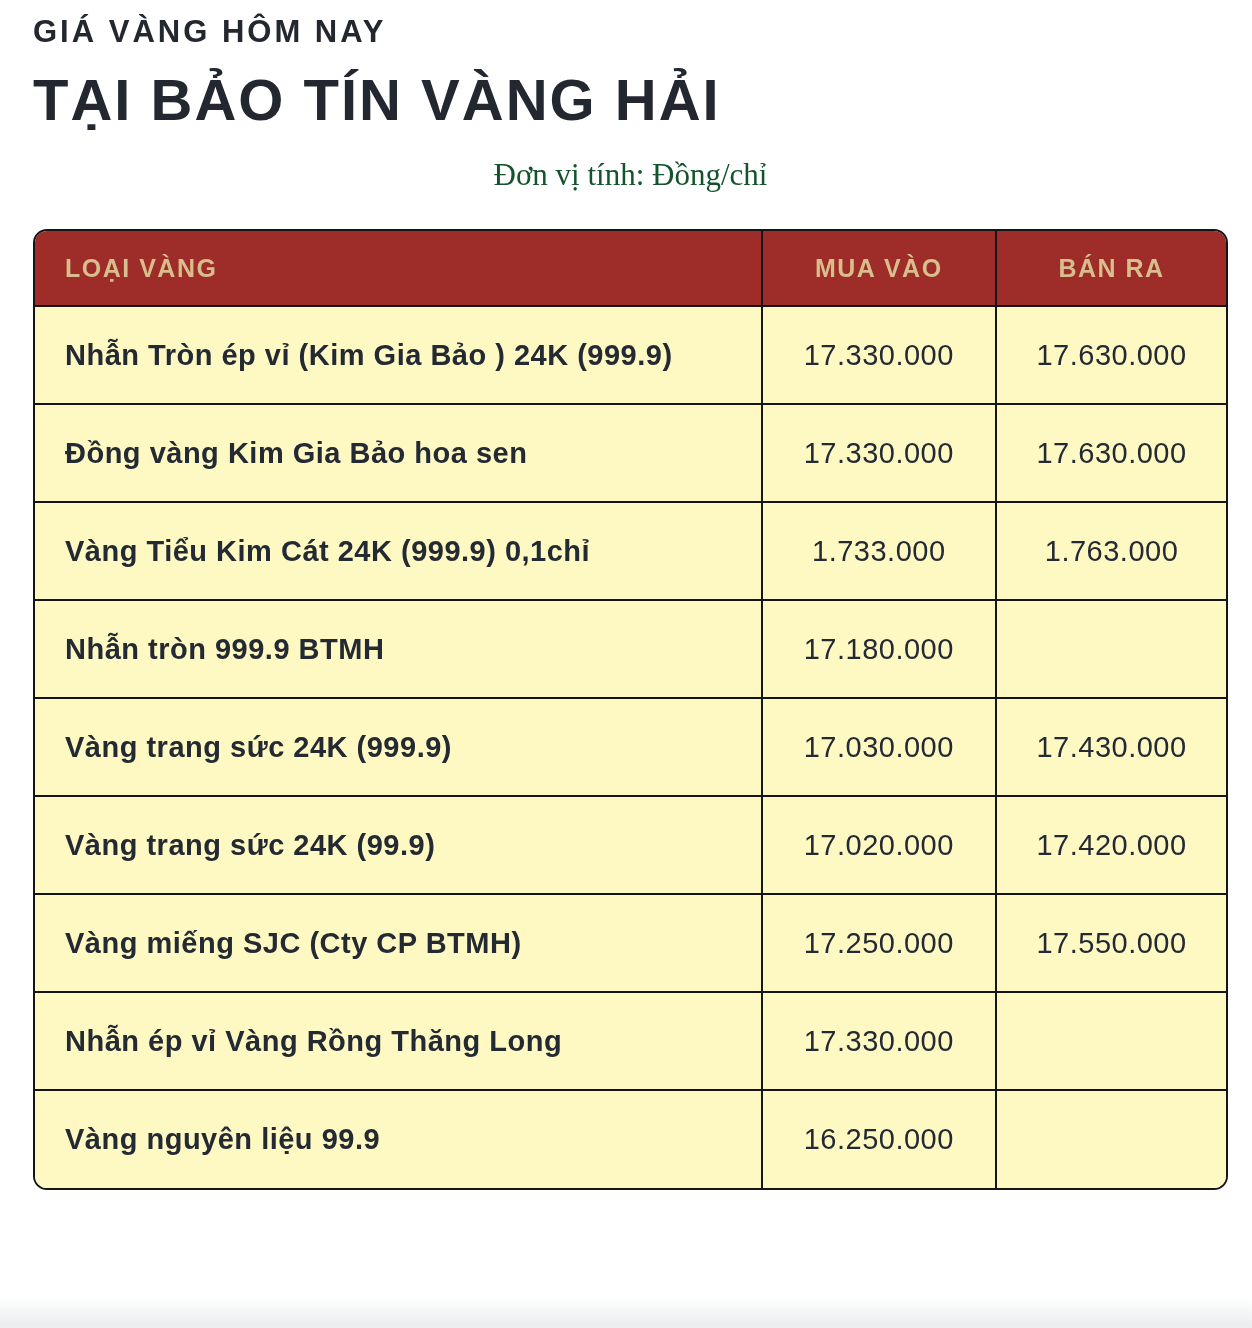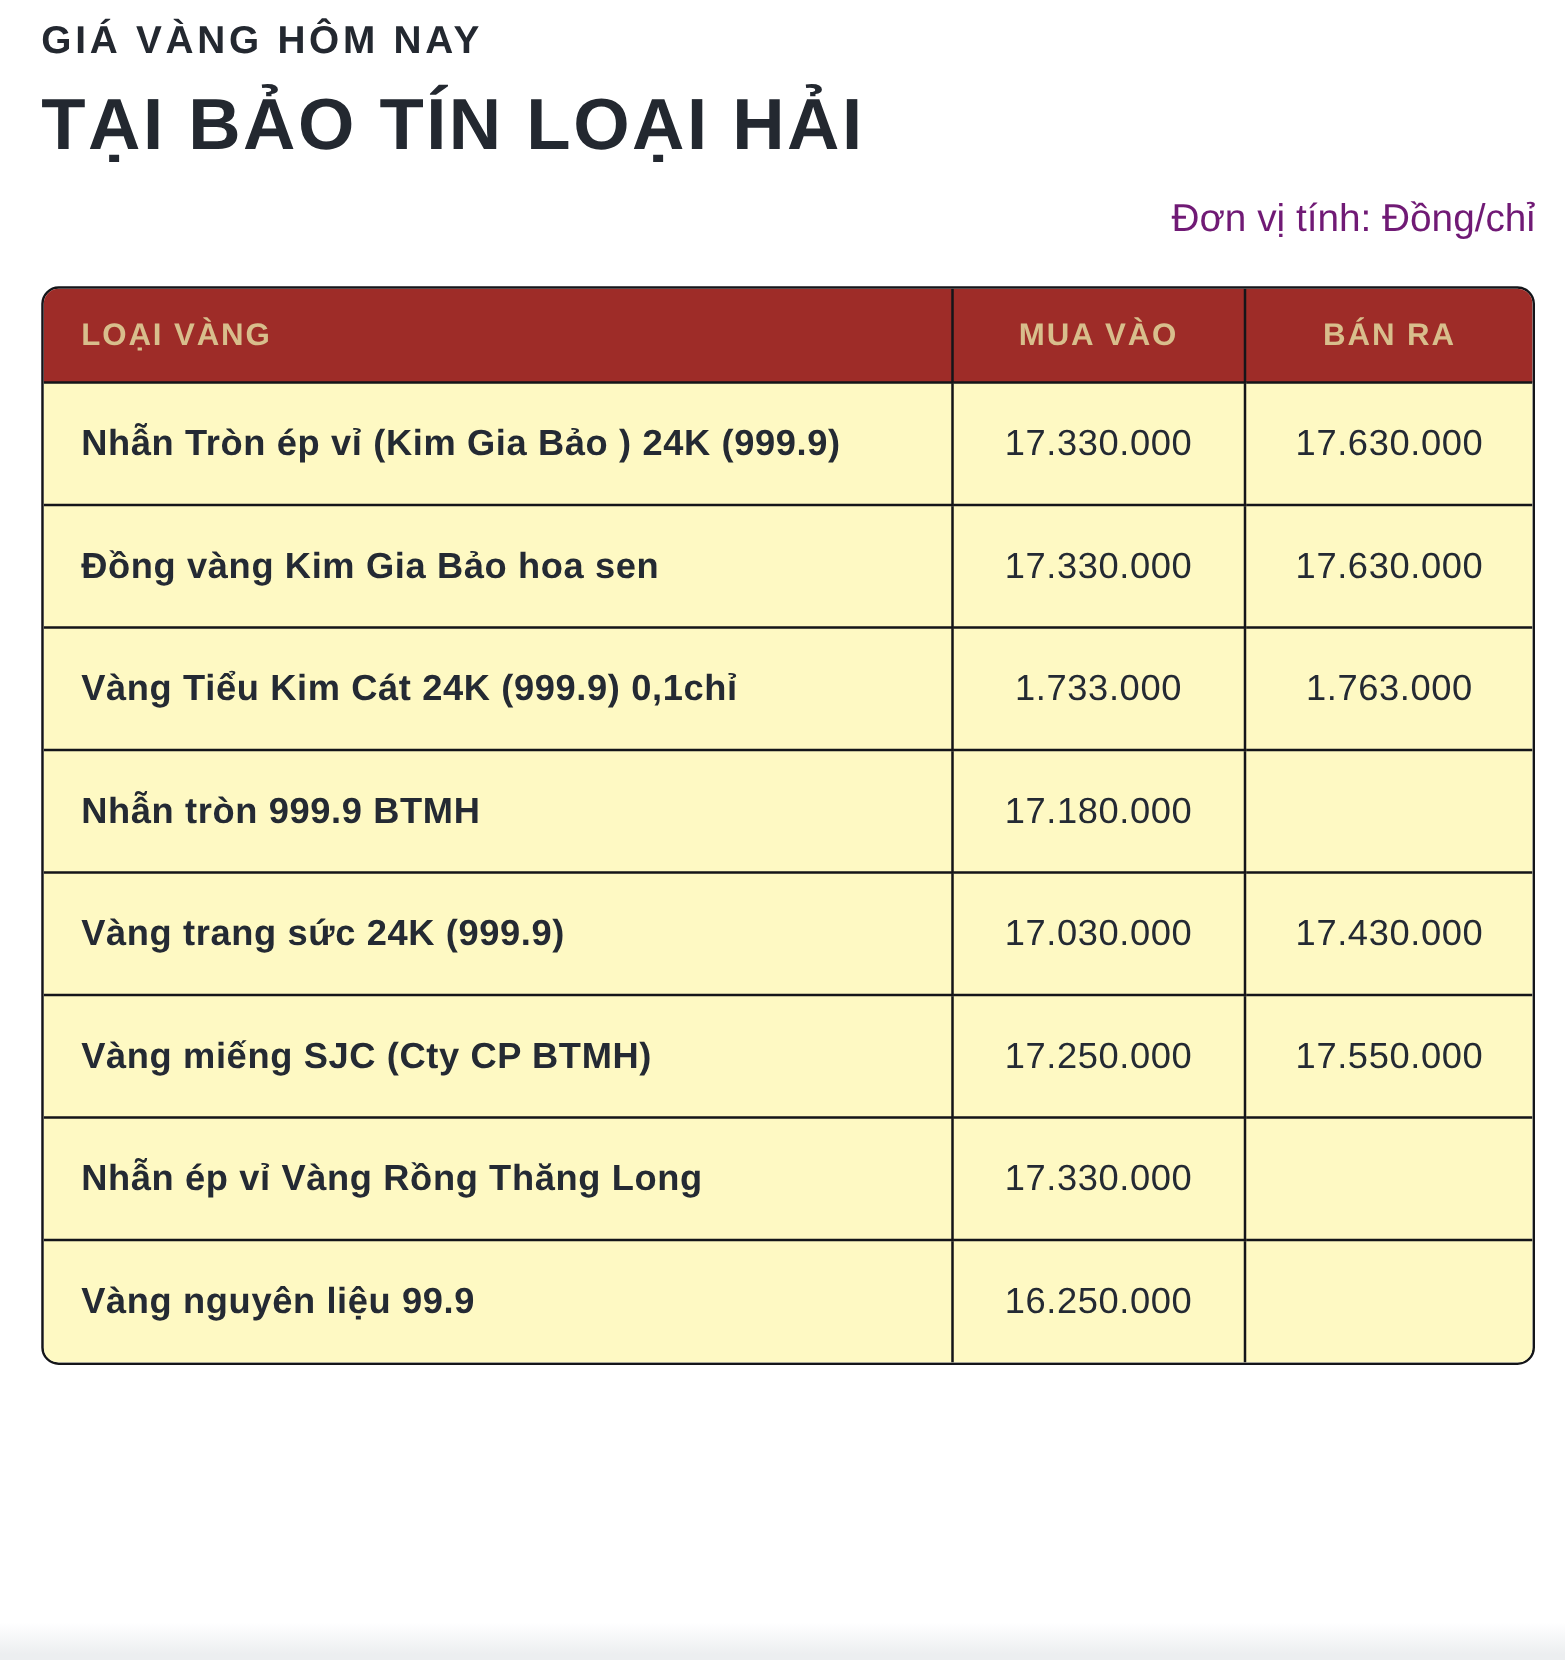--- a/index.html
+++ b/index.html
@@ -31,25 +31,26 @@
     margin-top:2px;
   }
   .title{
     font-size:58px;
     font-weight:700;
     letter-spacing:2px;
     color:#232830;
     margin-top:16px;
   }
   .unit-note{
-    text-align:right;
+    text-align:center;
     font-size:31px;
     font-weight:400;
-    color:#701a75;
+    color:#14532d;
     margin-top:24px;
+    font-family:Liberation Serif, serif;
   }
   .table-wrap{
     margin-top:36px;
     border:2px solid var(--border);
     border-radius:14px;
     overflow:hidden;
   }
   table{
     width:100%;
     border-collapse:collapse;
@@ -97,21 +98,21 @@
     height:30px;
     background:linear-gradient(to bottom,#ffffff 0%,var(--page-fade) 85%);
   }
 </style>
 </head>
 <body>
 
 <div class="page">
 
   <div class="kicker">GIÁ VÀNG HÔM NAY</div>
-  <h1 class="title">TẠI BẢO TÍN LOẠI HẢI</h1>
+  <h1 class="title">TẠI BẢO TÍN VÀNG HẢI</h1>
   <div class="unit-note">Đơn vị tính: Đồng/chỉ</div>
 
   <div class="table-wrap">
     <table>
       <colgroup>
         <col class="c-name">
           <col class="c-buy">
           <col class="c-sell">
       </colgroup>
       <thead>
@@ -141,20 +142,25 @@
     <td class="name">Nhẫn tròn 999.9 BTMH</td>
     <td class="price">17.180.000</td>
     <td class="price"></td>
   </tr>
           <tr>
     <td class="name">Vàng trang sức 24K (999.9)</td>
     <td class="price">17.030.000</td>
     <td class="price">17.430.000</td>
   </tr>
           <tr>
+    <td class="name">Vàng trang sức 24K (99.9)</td>
+    <td class="price">17.020.000</td>
+    <td class="price">17.420.000</td>
+  </tr>
+          <tr>
     <td class="name">Vàng miếng SJC (Cty CP BTMH)</td>
     <td class="price">17.250.000</td>
     <td class="price">17.550.000</td>
   </tr>
           <tr>
     <td class="name">Nhẫn ép vỉ Vàng Rồng Thăng Long</td>
     <td class="price">17.330.000</td>
     <td class="price"></td>
   </tr>
           <tr>

